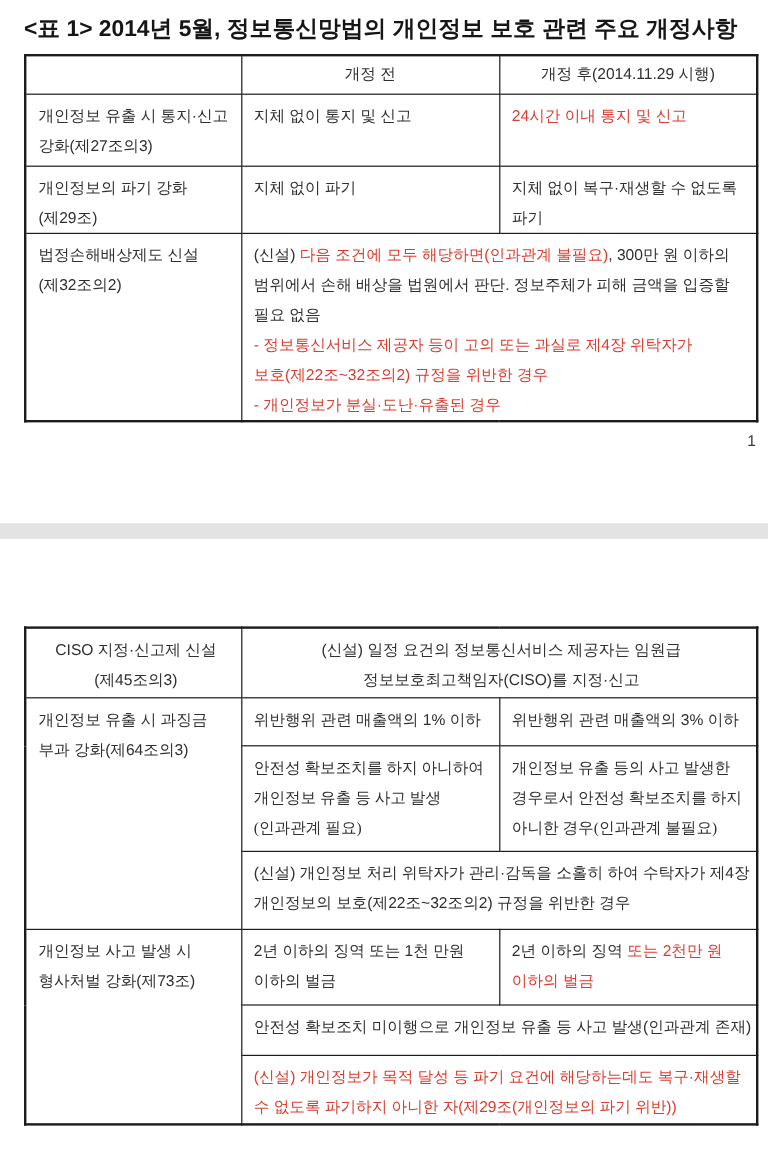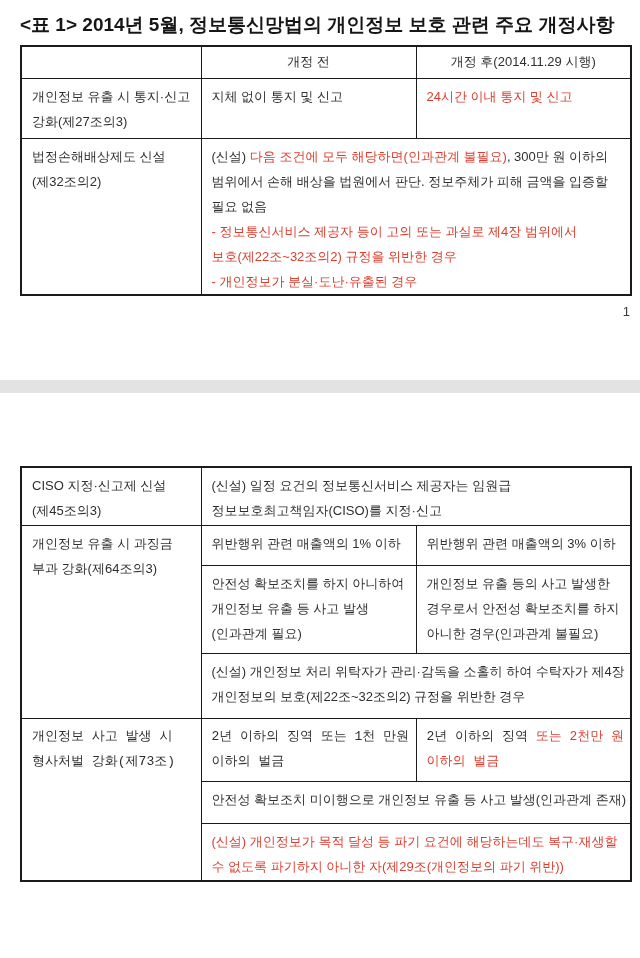--- a/index.html
+++ b/index.html
@@ -52,25 +52,25 @@
     white-space:nowrap;
     line-height:25px;
   }
   th .line{line-height:normal;}
   .red{color:var(--red);}
   
   #table1-body tr:nth-child(1){height:32px;}
   #table1-body tr:nth-child(2){height:60px;}
   #table1-body tr:nth-child(3){height:56px;}
   #table1-body tr:nth-child(4){height:142px;}
-  #table2-body tr:nth-child(1){height:59px;}
+  #table2-body tr:nth-child(1){height:59px;text-align:center;}
   #table2-body tr:nth-child(2){height:40px;}
-  #table2-body tr:nth-child(3){height:88px;}
+  #table2-body tr:nth-child(3){height:88px;font-family:Liberation Serif, serif;}
   #table2-body tr:nth-child(4){height:65px;}
-  #table2-body tr:nth-child(5){height:63px;font-family:Liberation Mono, monospace;}
+  #table2-body tr:nth-child(5){height:63px;}
   #table2-body tr:nth-child(6){height:42px;}
   #table2-body tr:nth-child(7){height:57px;}
   .page-number{
     margin:8px 10px 0 0;
     text-align:right;
     font-size:13px;
     color:#3a3a3a;
     line-height:16px;
   }
   .page-break{
@@ -110,28 +110,41 @@
           </td>
           <td>
             <div class="line"><span>지체 없이 통지 및 신고</span></div>
           </td>
           <td>
             <div class="line"><span class="red">24시간 이내 통지 및 신고</span></div>
           </td>
         </tr>
         <tr>
           <td>
+            <div class="line"><span>개인정보의 파기 강화</span></div>
+            <div class="line"><span>(제29조)</span></div>
+          </td>
+          <td>
+            <div class="line"><span>지체 없이 파기</span></div>
+          </td>
+          <td>
+            <div class="line"><span>지체 없이 복구·재생할 수 없도록</span></div>
+            <div class="line"><span>파기</span></div>
+          </td>
+        </tr>
+        <tr>
+          <td>
             <div class="line"><span>법정손해배상제도 신설</span></div>
             <div class="line"><span>(제32조의2)</span></div>
           </td>
           <td colspan="2">
             <div class="line"><span>(신설) </span><span class="red">다음 조건에 모두 해당하면(인과관계 불필요)</span><span>, 300만 원 이하의</span></div>
             <div class="line"><span>범위에서 손해 배상을 법원에서 판단. 정보주체가 피해 금액을 입증할</span></div>
             <div class="line"><span>필요 없음</span></div>
-            <div class="line"><span class="red">- 정보통신서비스 제공자 등이 고의 또는 과실로 제4장 범위에서</span></div>
+            <div class="line"><span class="red">- 정보통신서비스 제공자 등이 고의 또는 과실로 제4장 위탁자가</span></div>
             <div class="line"><span class="red">보호(제22조~32조의2) 규정을 위반한 경우</span></div>
             <div class="line"><span class="red">- 개인정보가 분실·도난·유출된 경우</span></div>
           </td>
         </tr>
       </tbody>
   </table>
 
   <div class="page-number">1</div>
 </div>
 

